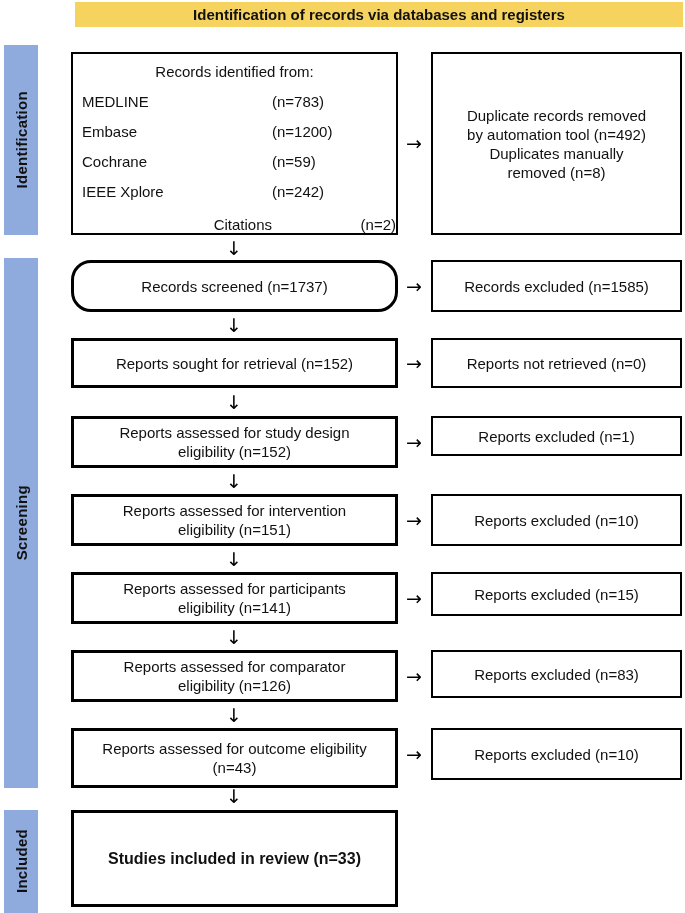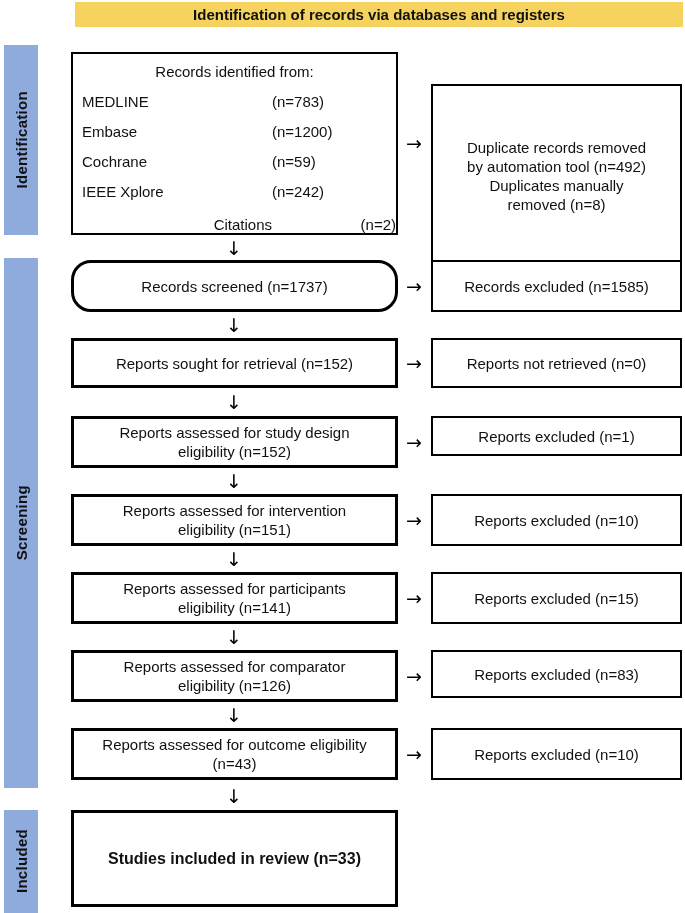--- a/index.html
+++ b/index.html
@@ -112,40 +112,40 @@
     <div class="src-row">
       <span class="src-name">IEEE Xplore</span>
       <span class="src-count">(n=242)</span>
     </div>
     <div class="src-row" style="margin-top:3px;text-align:right;">
       <span class="src-name">Citations</span>
       <span class="src-count">(n=2)</span>
     </div>
   </div>
 
-  <div class="box right-col dup-box" style="top:52px; height:183px;margin-top:32px;">
+  <div class="box right-col dup-box" style="top:52px; height:183px;">
     <span class="dup-line">Duplicate records removed</span>
     <span class="dup-line">by automation tool (n=492)</span>
     <span class="dup-line">Duplicates manually</span>
     <span class="dup-line">removed (n=8)</span>
   </div>
 
   <div class="box thick left-col center-box" style="top:260px; height:52px;border-radius:20px;">Records screened (n=1737)</div>
   <div class="box thick left-col center-box" style="top:338px; height:50px;">Reports sought for retrieval (n=152)</div>
   <div class="box thick left-col center-box" style="top:416px; height:52px;">Reports assessed for study design eligibility (n=152)</div>
   <div class="box thick left-col center-box" style="top:494px; height:52px;">Reports assessed for intervention eligibility (n=151)</div>
   <div class="box thick left-col center-box" style="top:572px; height:52px;">Reports assessed for participants eligibility (n=141)</div>
   <div class="box thick left-col center-box" style="top:650px; height:52px;">Reports assessed for comparator eligibility (n=126)</div>
-  <div class="box thick left-col center-box" style="top:728px; height:52px;">Reports assessed for outcome eligibility (n=43)</div>
+  <div class="box thick left-col center-box" style="top:728px; height:60px;">Reports assessed for outcome eligibility (n=43)</div>
 
   <div class="box right-col center-box" style="top:260px; height:52px;">Records excluded (n=1585)</div>
   <div class="box right-col center-box" style="top:338px; height:50px;">Reports not retrieved (n=0)</div>
   <div class="box right-col center-box" style="top:416px; height:40px;">Reports excluded (n=1)</div>
   <div class="box right-col center-box" style="top:494px; height:52px;">Reports excluded (n=10)</div>
-  <div class="box right-col center-box" style="top:572px; height:52px;">Reports excluded (n=15)</div>
+  <div class="box right-col center-box" style="top:572px; height:44px;">Reports excluded (n=15)</div>
   <div class="box right-col center-box" style="top:650px; height:48px;">Reports excluded (n=83)</div>
   <div class="box right-col center-box" style="top:728px; height:52px;">Reports excluded (n=10)</div>
 
   <div class="box thick left-col center-box included-box" style="top:810px; height:97px;">Studies included in review (n=33)</div>
 
   <div class="arrow arrow-down" style="left:224px; top:235px;">↓</div>
   <div class="arrow arrow-down" style="left:224px; top:312px;">↓</div>
   <div class="arrow arrow-down" style="left:224px; top:389px;">↓</div>
   <div class="arrow arrow-down" style="left:224px; top:468px;">↓</div>
   <div class="arrow arrow-down" style="left:224px; top:546px;">↓</div>

